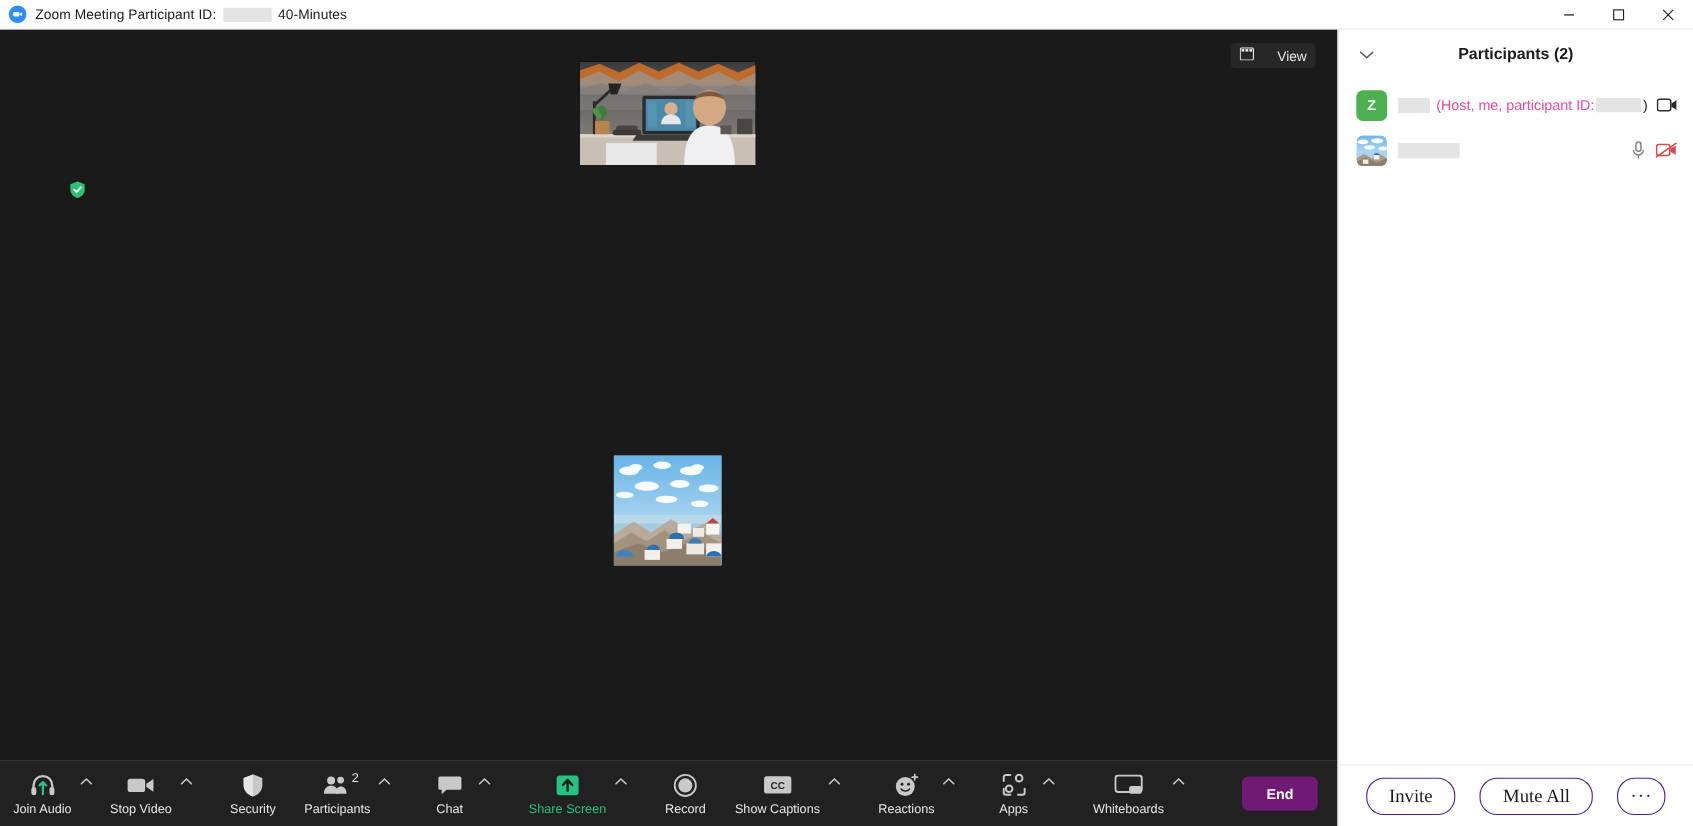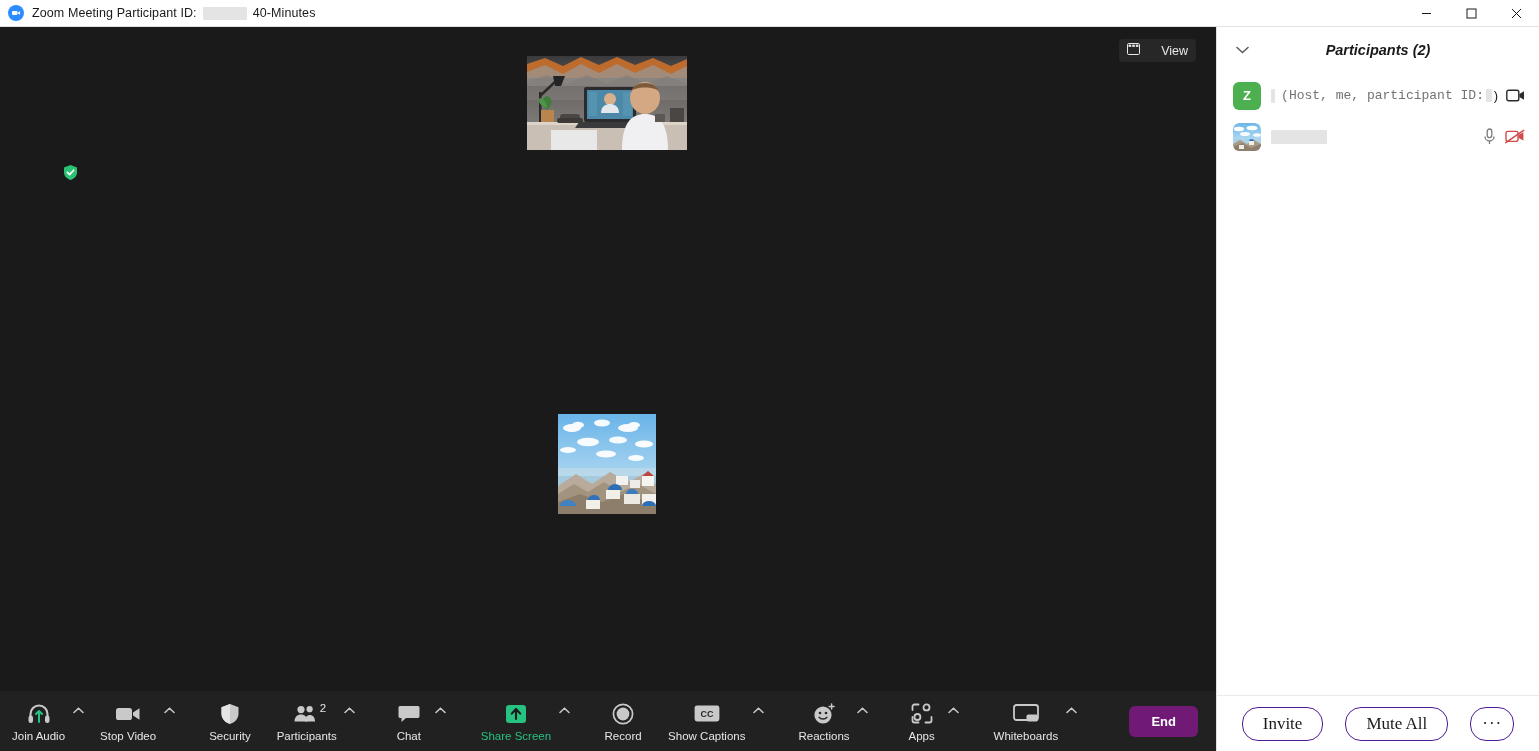--- a/index.html
+++ b/index.html
@@ -125,21 +125,21 @@
   
   .panel {
     position: absolute; left: 1216px; top: 27px;
     width: 323px; height: 724px;
     background: #ffffff;
     border-left: 1px solid #e0e0e0;
     display: flex; flex-direction: column;
   }
   .panel-head {
     height: 45px; display: flex; align-items: center;
-    position: relative; flex: none; font-style: italic;
+    position: relative; flex: none;
   }
   .panel-chevron {
     position: absolute; left: 16px; top: 14px;
     width: 18px; height: 18px;
     display: flex; align-items: center; justify-content: center;
   }
   .panel-title {
     flex: 1; text-align: center;
     font-size: 14.5px; font-weight: bold; color: #1a1a1a;
   }
@@ -161,21 +161,21 @@
   .pav svg { display: block; }
   .pname {
     flex: 1; display: flex; align-items: center;
     font-size: 13px; color: #1a1a1a; min-width: 0;
     white-space: nowrap; overflow: hidden;
   }
   .pname .redact { height: 14px; }
   .pname .redact.n1 { width: 30px; }
   .pname .redact.n2 { width: 56px; }
   .pname .redact.id { width: 42px; height: 13px; margin: 0 2px; }
-  .pmeta { margin-left: 6px; color: #737373; font-family: Liberation Mono, monospace; }
+  .pmeta { margin-left: 6px; color: #ec4899; }
   .picons {
     display: flex; align-items: center; gap: 9px;
     flex: none; margin-left: 8px;
   }
   .picon { display: flex; align-items: center; justify-content: center; }
 
   .panel-foot {
     height: 56px; flex: none;
     border-top: 1px solid #eaeaea;
     display: flex; align-items: center; justify-content: center;

